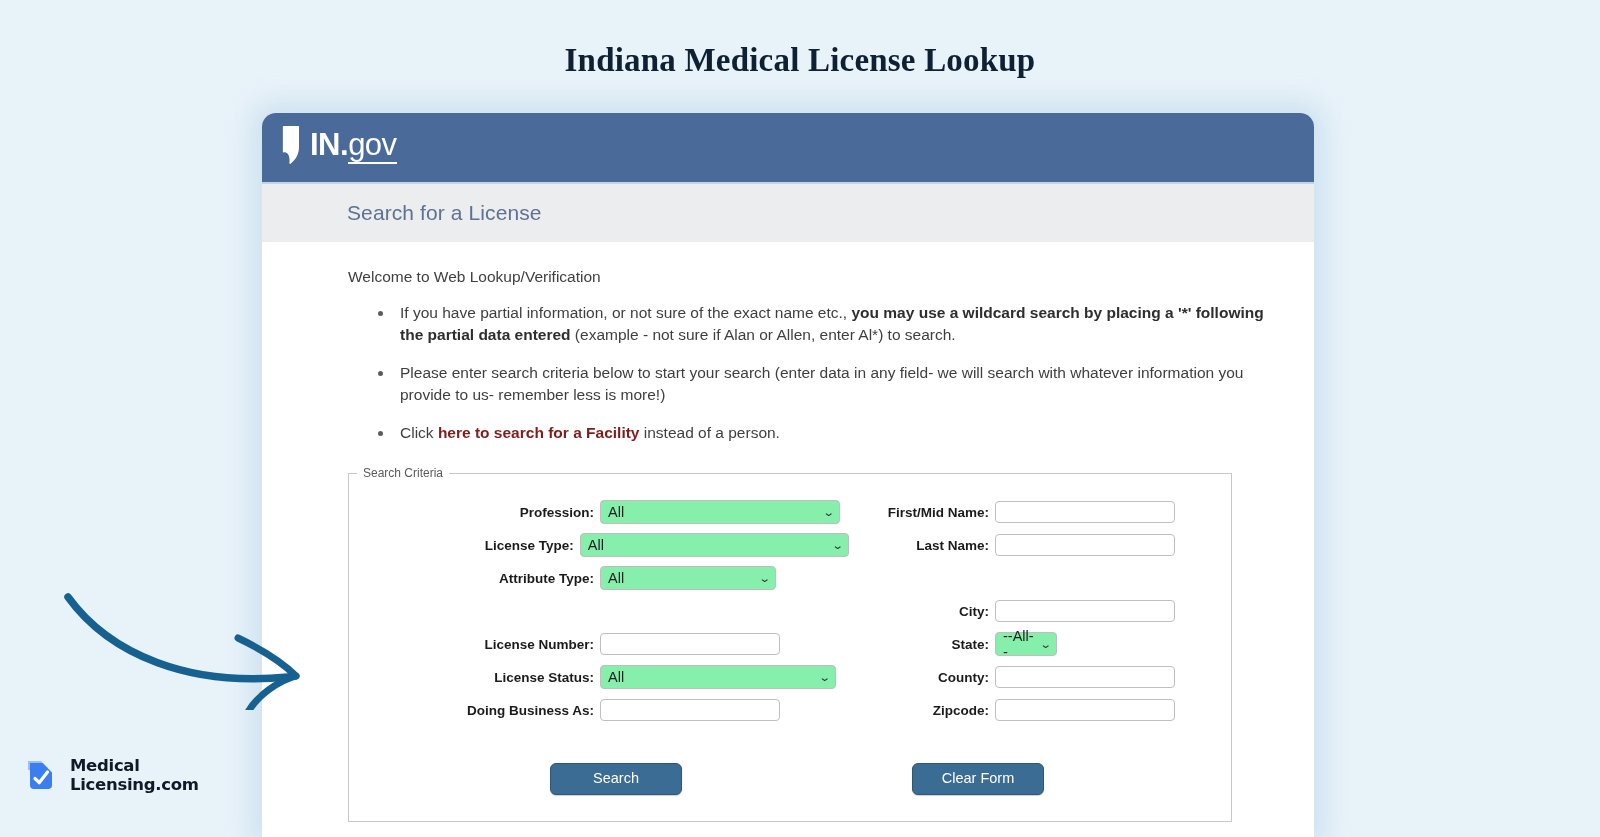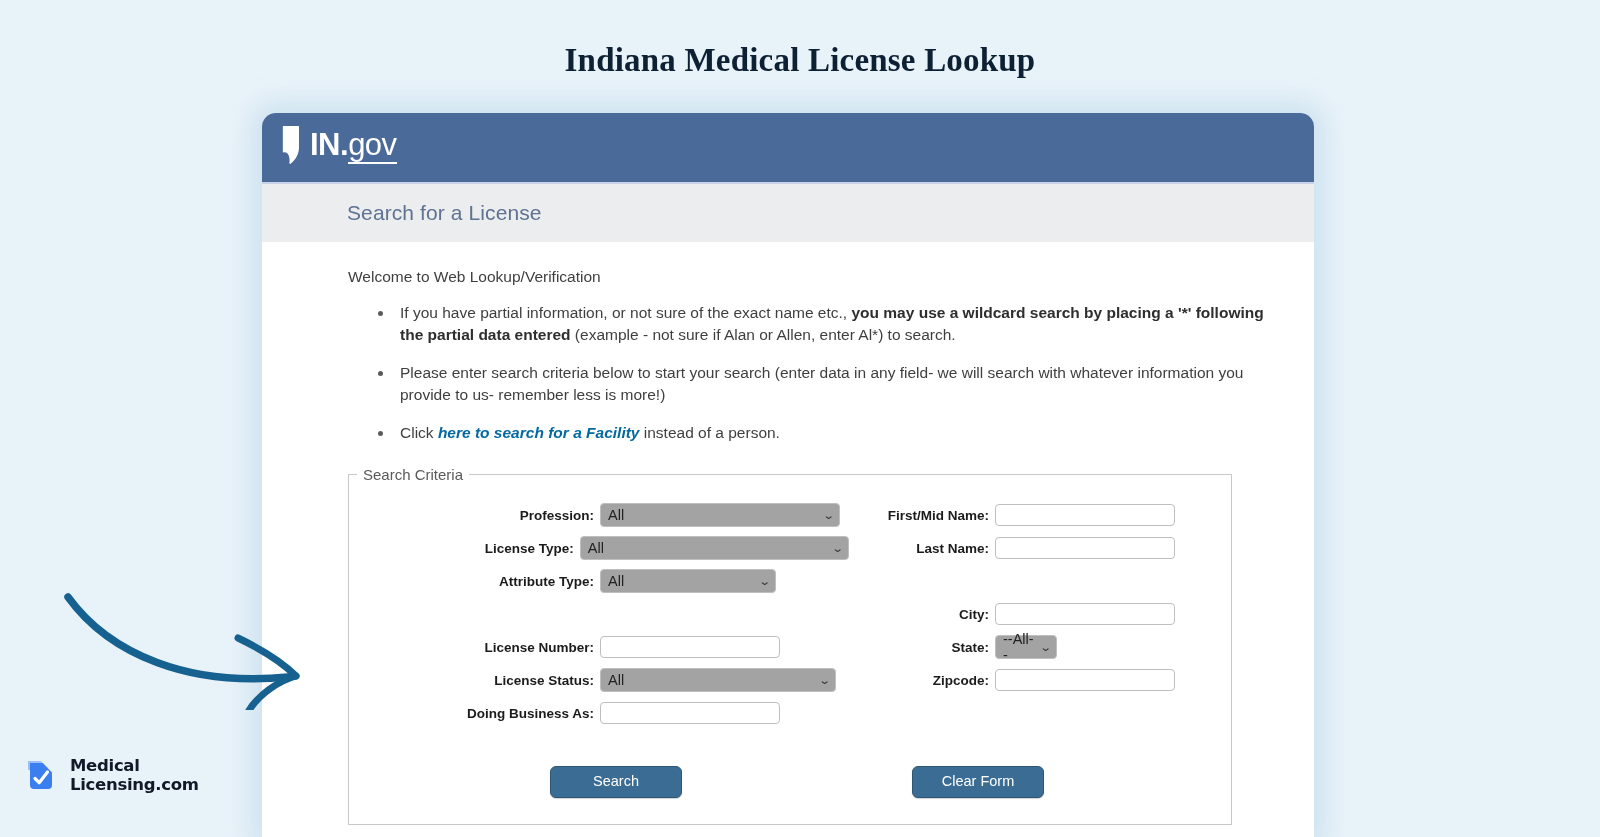--- a/index.html
+++ b/index.html
@@ -119,37 +119,36 @@
     position: absolute;
     left: 8px;
     top: 9px;
     width: 5px;
     height: 5px;
     border-radius: 50%;
     background: #5b5b5b;
   }
   ul.notes b { font-weight: bold; color: #2e2e2e; }
   .facility-link {
-    color: #0369a1;
+    color: #7f1d1d;
     font-weight: bold;
     text-decoration: none;
     cursor: pointer;
-    font-style: italic;
   }
 
   
   fieldset.criteria {
     margin: 22px 0 0 0;
     padding: 10px 0 26px 0;
     border: 1px solid #c9c9c9;
     width: 884px;
     box-sizing: border-box;
   }
   fieldset.criteria > legend {
-    font-size: 15px;
+    font-size: 12px;
     color: #5a5a5a;
     padding: 0 6px;
     margin-left: 8px;
   }
 
   .form-grid {
     display: flex;
     padding-top: 8px;
   }
   .col-left  { width: 500px; }
@@ -179,21 +178,21 @@
     border: 1px solid #bfbfbf;
     border-radius: 4px;
     background: #ffffff;
     box-sizing: border-box;
   }
 
   .sel {
     height: 24px;
     border: 1px solid #bfbfbf;
     border-radius: 4px;
-    background: #a3a3a3;
+    background: #86efac;
     box-sizing: border-box;
     display: flex;
     align-items: center;
     justify-content: space-between;
     padding: 0 6px 0 7px;
     font-size: 14.5px;
     color: #222;
   }
   .sel .chev {
     font-size: 11px;
@@ -350,20 +349,24 @@
               <input type="text" class="inp w-city" style="">
             </div>
             <div class="row">
               <div class="lbl">State:</div>
               <div class="sel w-state">
                 <span>--All--</span>
                 <span class="chev">⌄</span>
               </div>
             </div>
             <div class="row">
+              <div class="lbl">County:</div>
+              <input type="text" class="inp w-cnty" style="">
+            </div>
+            <div class="row">
               <div class="lbl">Zipcode:</div>
               <input type="text" class="inp w-zip" style="">
             </div>
           </div>
       </div>
 
       <div class="buttons">
         <div class="btn btn-search">Search</div>
         <div class="btn btn-clear">Clear Form</div>
       </div>

